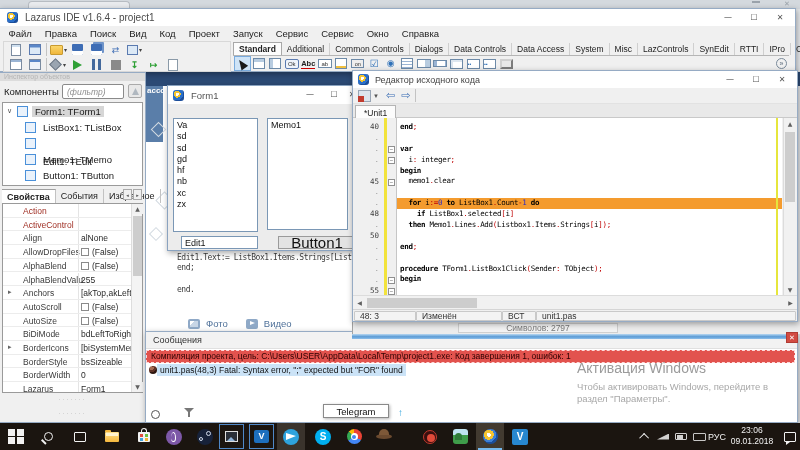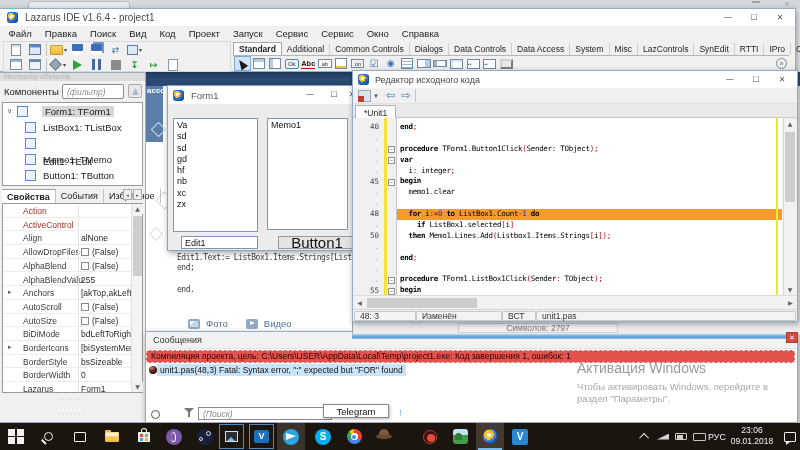--- a/index.html
+++ b/index.html
@@ -228,21 +228,21 @@
       <span style="margin-left:4px;font-size:9.5px;color:#1a1a1a">Компоненты</span>
       <span class="abs" style="left:62px;top:3px;width:62px;height:15px;background:#fff;border:1px solid #8a8a8a;border-radius:2px;font-style:italic;color:#909090;font-size:8.5px;padding:2px 0 0 4px">(фильтр)</span>
       <span class="abs" style="left:128px;top:3px;width:14px;height:14px;background:#e8e8e8;border:1px solid #aaa;border-radius:2px">
           <span style="position:absolute;left:3px;top:3px;width:7px;height:7px;background:#b0b8c0;clip-path:polygon(0 100%,50% 0,100% 100%)"></span>
         </span>
     </div>
     <div class="abs" id="comptree" style="left:2px;top:29px;width:141px;height:84px;background:#fff;border:1px solid #9a9a9a;overflow:hidden">
         <div class="flex" style="height: 16px; position: relative;">
           <div style="width: 8px; margin-left: 4px; font-size: 7px; color: rgb(85, 85, 85);">∨</div>
           <div style="width: 11px; height: 11px; border: 1px solid rgb(74, 144, 217); background: rgb(234, 242, 251); margin: 0px 4px 0px 2px; flex: 0 0 auto;"></div>
-          <div class="treelabel" style="padding: 0px 3px; background: rgb(214, 214, 214); margin-left: 10px;">Form1: TForm1</div>
+          <div class="treelabel" style="padding: 0px 3px; background: rgb(214, 214, 214);">Form1: TForm1</div>
         </div>
         <div class="flex" style="height: 16px; position: relative;">
           <div style="width: 20px; height: 16px; flex: 0 0 auto;"></div>
           <div style="width: 11px; height: 11px; border: 1px solid rgb(74, 144, 217); background: rgb(234, 242, 251); margin: 0px 4px 0px 2px; flex: 0 0 auto;"></div>
           <div class="treelabel" style="padding: 0px 3px;">ListBox1: TListBox</div>
         </div>
         <div class="flex" style="height: 16px; position: relative;">
           <div style="width: 20px; height: 16px; flex: 0 0 auto;"></div>
           <div style="width: 11px; height: 11px; border: 1px solid rgb(74, 144, 217); background: rgb(234, 242, 251); margin: 0px 4px 0px 2px; flex: 0 0 auto;"></div>
           <div class="treelabel" style="padding: 0px 3px; margin-top: 36px;">Edit1: TEdit</div>
@@ -382,21 +382,20 @@
     <div class="abs" style="left:0;right:2px;top:18px;height:13px;background:#e2534e;border:1px dashed #ffd7d7;font-size:8.5px;color:#2d0000;white-space:nowrap;overflow:hidden;padding-left:4px;line-height:10px">Компиляция проекта, цель: C:\Users\USER\AppData\Local\Temp\project1.exe: Код завершения 1, ошибок: 1</div>
     <div class="abs flex" style="left:1px;top:31px;height:13px">
       <span style="width:8px;height:8px;border-radius:50%;background:radial-gradient(circle at 35% 30%,#a66a52 0 2px,#5e3226 2px 4px,#2e1610 4px);margin-left:2px;flex:0 0 auto"></span>
       <span style="background:#cbe3f7;font-size:8.5px;color:#111;padding:1px 3px;white-space:nowrap">unit1.pas(48,3) Fatal: Syntax error, ";" expected but "FOR" found</span>
     </div>
     <div class="abs" style="left:5px;bottom:3px;width:9px;height:9px;border:1.5px solid #555;border-radius:50%"></div>
     <div class="abs" style="left:38px;bottom:4px;width:10px;height:10px">
       <span style="position:absolute;left:0;top:0;width:0;height:0;border-left:5px solid transparent;border-right:5px solid transparent;border-top:5px solid #777"></span>
       <span style="position:absolute;left:4px;top:4px;width:2px;height:5px;background:#777"></span>
     </div>
-    <div class="abs" style="left:52px;bottom:2px;width:134px;height:13px;background:#fff;border:1px solid #8a8a8a;font-style:italic;color:#8a8a8a;font-size:8.5px;padding:1px 0 0 4px">(Поиск)</div>
   </div>
 
   <div class="abs" style="left:352px;top:322px;width:506px;height:12px;background:#ececec;border-left:1px solid #a3a3a3">
     <span style="position:absolute;left:105px;top:1px;width:160px;height:10px;border:1px solid #cfcfcf;background:#f2f2f2;text-align:center;font-size:8.5px;color:#7a7a7a;line-height:9px">Символов: 2797</span>
   </div>
   <div class="abs" style="left:352px;top:334px;width:437px;height:5px;background:linear-gradient(#b8d8f2,#5b9bd5 55%,#8fc0ea)"></div>
 
   <div class="win" style="left:352px;top:70px;width:446px;height:252px">
     <div class="abs flex" style="left:0;right:0;top:0;height:17px;background:#fff">
       <span class="lazlogo" style="margin-left:5px;width:11px;height:11px"></span>
@@ -417,21 +416,20 @@
       <span class="tsep"></span>
     </div>
     <div class="abs" style="left:0;right:0;top:33px;height:14px;background:#e9e9e9;border-bottom:1px solid #c9c9c9">
       <span style="position:absolute;left:2px;top:1px;height:13px;background:#fcfcfc;border:1px solid #b5b5b5;border-bottom:none;font-size:8.5px;color:#222;padding:2px 8px 0">*Unit1</span>
     </div>
     <div class="abs" style="left:0;top:47px;width:44px;bottom:26px;background:#f0f0f0;border-right:1px solid #c6c6c6"></div>
     <div class="abs" style="left:31px;top:47px;width:3px;bottom:26px;background:#f2e33c"></div>
     <div class="abs" id="codearea" style="left:44px;top:47px;right:15px;bottom:26px;background:#fff;overflow:hidden;padding:4px 0 0 3px">
         <div class="codeline"><span class="ck">end</span><span class="cs">;</span></div>
         <div class="codeline"></div>
-        <div class="codeline"><span class="ck">procedure</span><span class="ct"> TForm1</span><span class="cs">.</span><span class="ct">Button1Click</span><span class="cs">(</span><span class="ct">Sender</span><span class="cs">:</span><span class="ct"> TObject</span><span class="cs">);</span></div>
         <div class="codeline"><span class="ck">var</span></div>
         <div class="codeline"><span class="ct">  i</span><span class="cs">:</span><span class="ct"> integer</span><span class="cs">;</span></div>
         <div class="codeline"><span class="ck">begin</span></div>
         <div class="codeline"><span class="ct">  memo1</span><span class="cs">.</span><span class="ct">clear</span></div>
         <div class="codeline"></div>
         <div class="codeline" style="background: rgb(244, 155, 46); margin-left: -3px; padding-left: 3px;"><span class="ct">  </span><span class="ck">for</span><span class="ct"> i</span><span class="cs">:=</span><span class="cn">0</span><span class="ck"> to</span><span class="ct"> ListBox1</span><span class="cs">.</span><span class="ct">Count</span><span class="cs">-</span><span class="cn">1</span><span class="ck"> do</span></div>
         <div class="codeline"><span class="ct">    </span><span class="ck">if</span><span class="ct"> ListBox1</span><span class="cs">.</span><span class="ct">selected</span><span class="cs">[</span><span class="ct">i</span><span class="cs">]</span></div>
         <div class="codeline"><span class="ct">  </span><span class="ck">then</span><span class="ct"> Memo1</span><span class="cs">.</span><span class="ct">Lines</span><span class="cs">.</span><span class="ct">Add</span><span class="cs">(</span><span class="ct">Listbox1</span><span class="cs">.</span><span class="ct">Items</span><span class="cs">.</span><span class="ct">Strings</span><span class="cs">[</span><span class="ct">i</span><span class="cs">]);</span></div>
         <div class="codeline"></div>
         <div class="codeline"><span class="ck">end</span><span class="cs">;</span></div>

